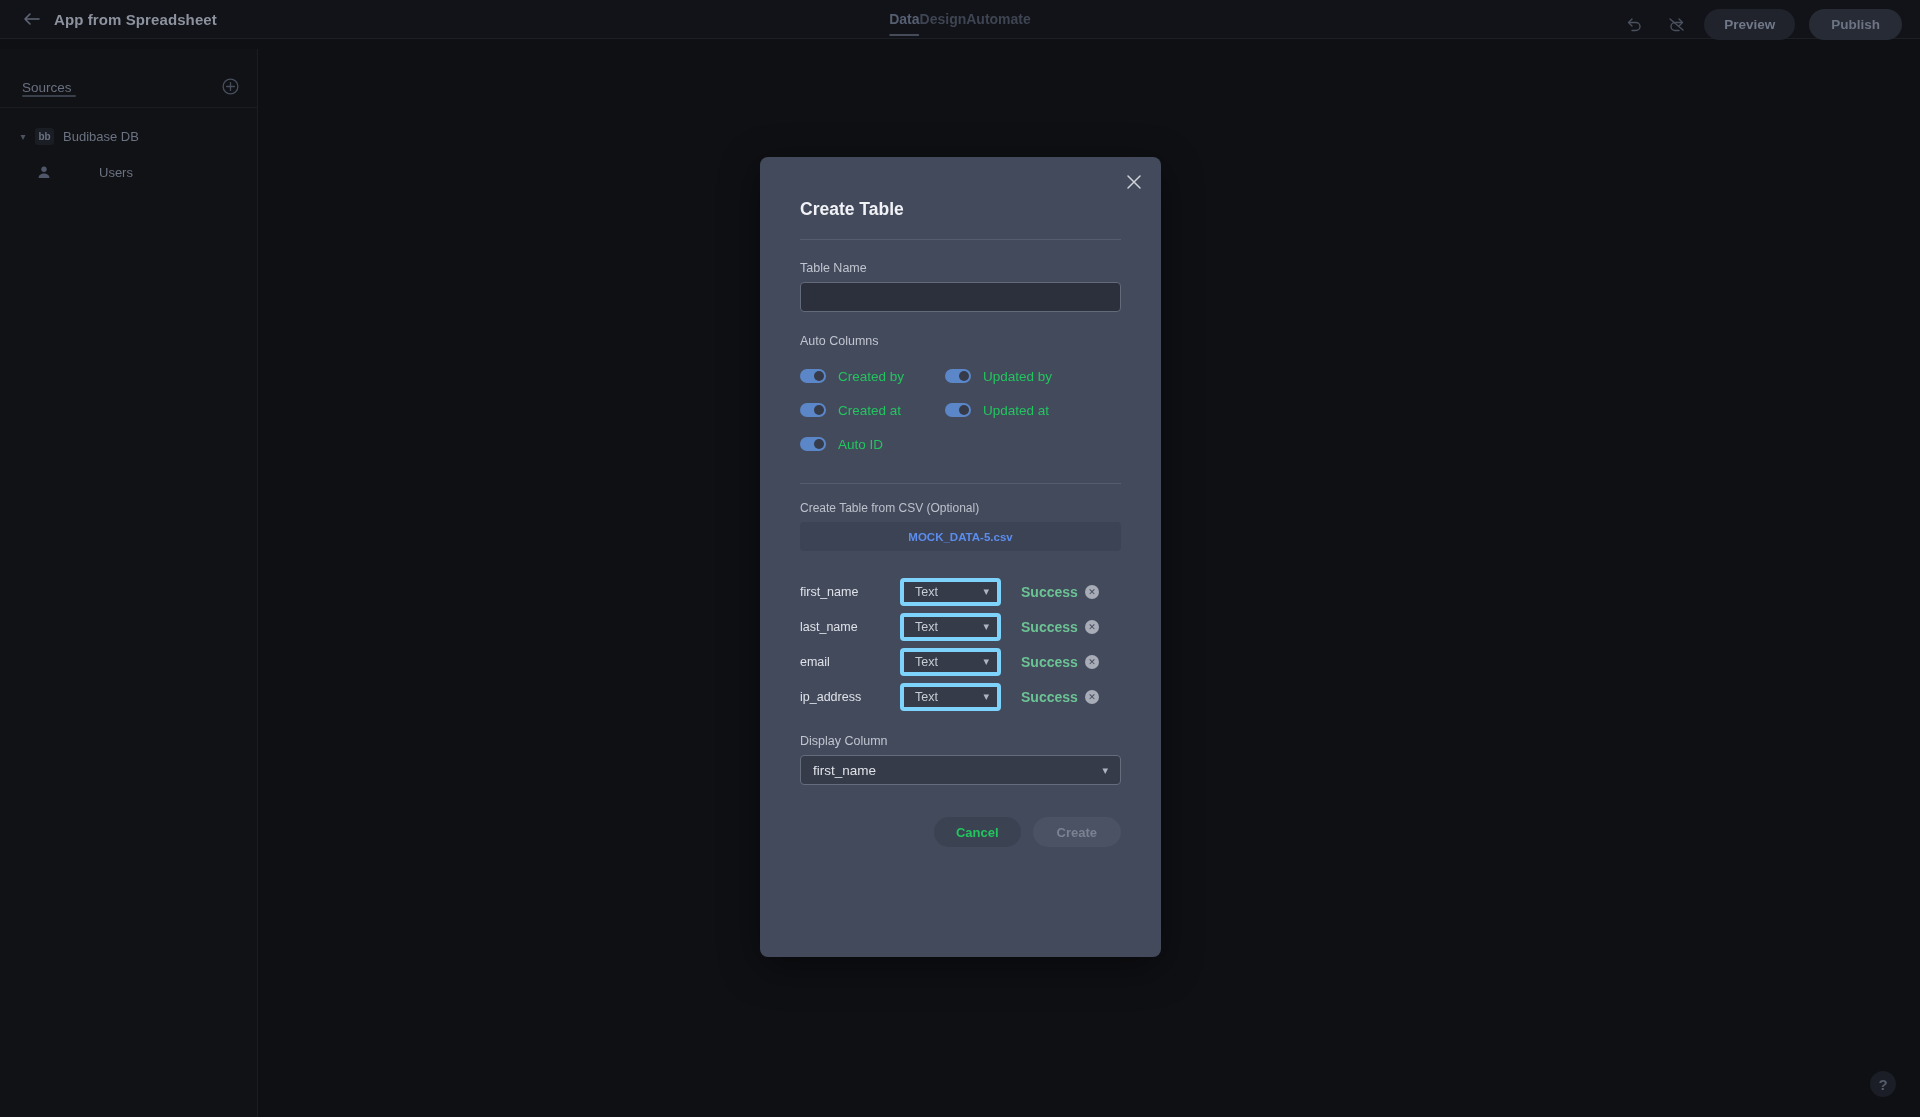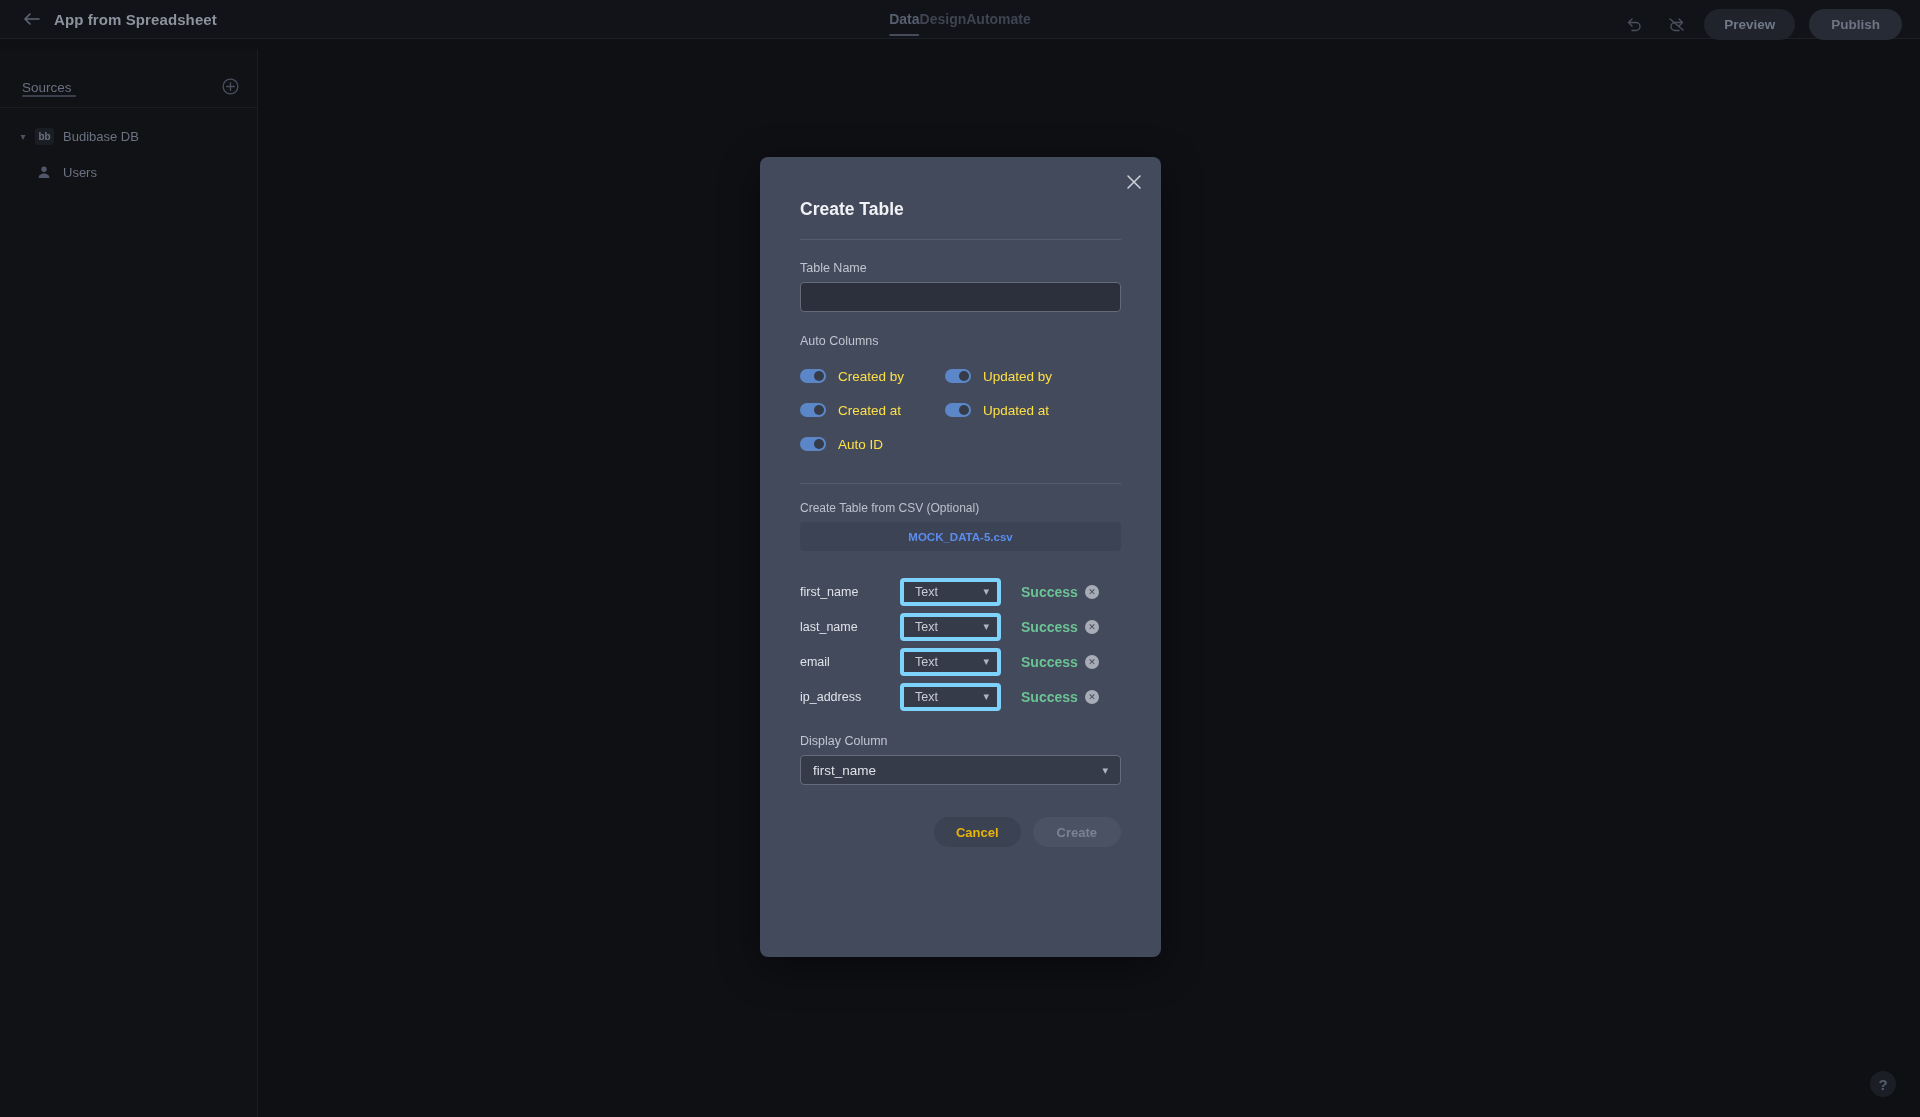--- a/index.html
+++ b/index.html
@@ -83,21 +83,21 @@
     display: flex; align-items: center; height: 32px; cursor: pointer;
     font-size: 13px; color: #6b7282;
   }
   .src-db { padding-left: 16px; margin-top: 12px; }
   .chev { width: 14px; color: #4c5261; font-size: 10px; display:flex; align-items:center; justify-content:center;}
   .bb-badge {
     width: 19px; height: 17px; border-radius: 3px; background: #1b1d25;
     color: #6b7282; font-size: 10px; font-weight: bold;
     display: flex; align-items: center; justify-content: center; margin: 0 9px 0 5px;
   }
-  .src-users { padding-left: 36px; margin-top: 4px; }
+  .src-users { padding-left: 36px; margin-top: 4px; gap: 36px; }
   .user-ico { width: 16px; height: 16px; margin-right: 11px; color: #50576a; display:flex;align-items:center;justify-content:center;}
 
   
   .overlay { position: absolute; inset: 0; }
   .modal {
     position: absolute; left: 760px; top: 157px; width: 401px; height: 800px;
     background: #434a5c; border-radius: 8px;
     box-shadow: 0 10px 40px rgba(0,0,0,.45);
   }
   .modal-close {
@@ -125,21 +125,21 @@
   .toggle-row { display: flex; align-items: center; height: 34px; }
   .toggle-cell { display: flex; align-items: center; width: 145px; }
   .switch {
     width: 26px; height: 14px; border-radius: 7px; background: #5b87c9;
     position: relative; cursor: pointer; flex: 0 0 auto;
   }
   .switch .knob {
     position: absolute; top: 2px; left: 14px; width: 10px; height: 10px;
     border-radius: 50%; background: #353b49;
   }
-  .toggle-label { font-size: 13.5px; color: #fde047; margin-left: 12px; }
+  .toggle-label { font-size: 13.5px; color: #22c55e; margin-left: 12px; }
 
   .modal-rule2 { height: 1px; background: #565d6e; margin-top: 22px; }
 
   .csv-label { font-size: 12px; color: #bcc1cb; margin-top: 17px; }
   .csv-drop {
     margin-top: 7px; width: 321px; height: 29px; border-radius: 4px;
     background: #3c4354; display: flex; align-items: center; justify-content: center;
     cursor: pointer;
   }
   .csv-name { font-size: 11.5px; font-weight: bold; color: #5b8def; }
@@ -170,21 +170,21 @@
     padding: 0 12px; cursor: pointer;
   }
   .disp-val { font-size: 13.5px; color: #dfe2e8; }
 
   .modal-actions {
     display: flex; justify-content: flex-end; align-items: center; gap: 12px;
     margin-top: 32px;
   }
   .btn-cancel {
     height: 30px; padding: 0 22px; border-radius: 15px; border: none;
-    background: #3b4252; color: #eab308; font-size: 13px; font-weight: bold;
+    background: #3b4252; color: #22c55e; font-size: 13px; font-weight: bold;
     cursor: pointer; font-family: "Liberation Sans", sans-serif;
   }
   .btn-create {
     height: 30px; padding: 0 24px; border-radius: 15px; border: none;
     background: #4a5264; color: #7b8291; font-size: 13px; font-weight: bold;
     cursor: default; font-family: "Liberation Sans", sans-serif;
   }
 
   
   .help-fab {

